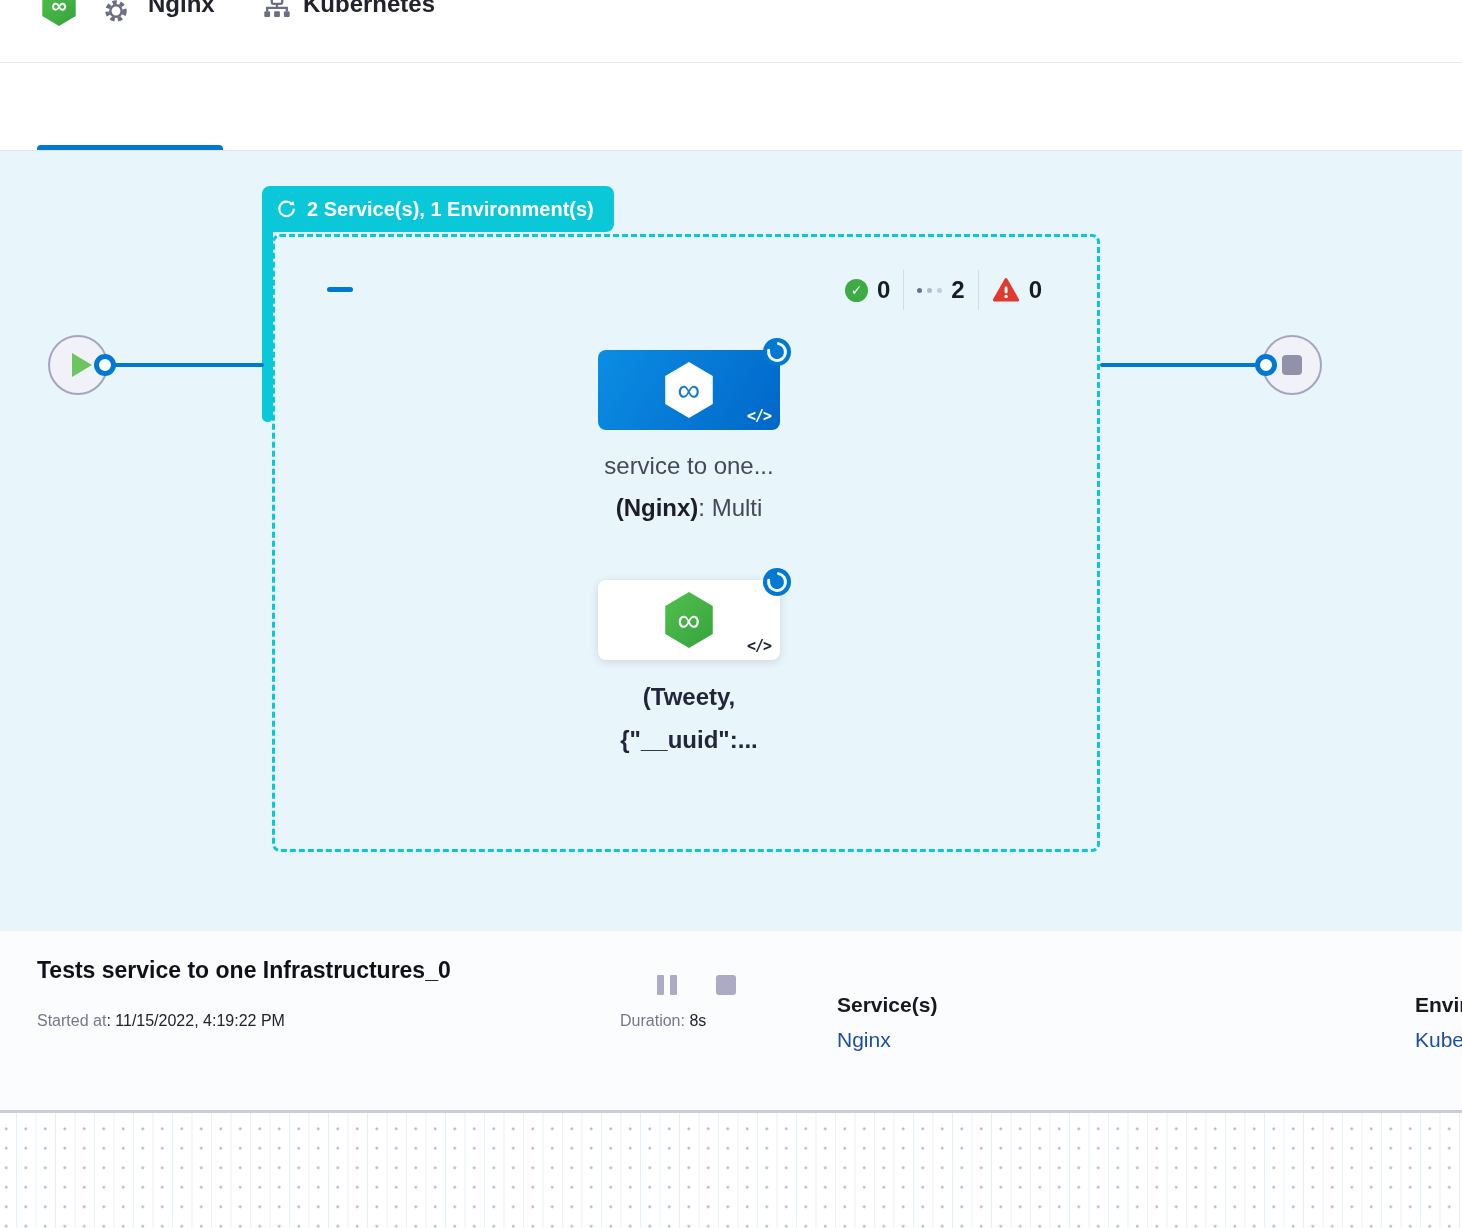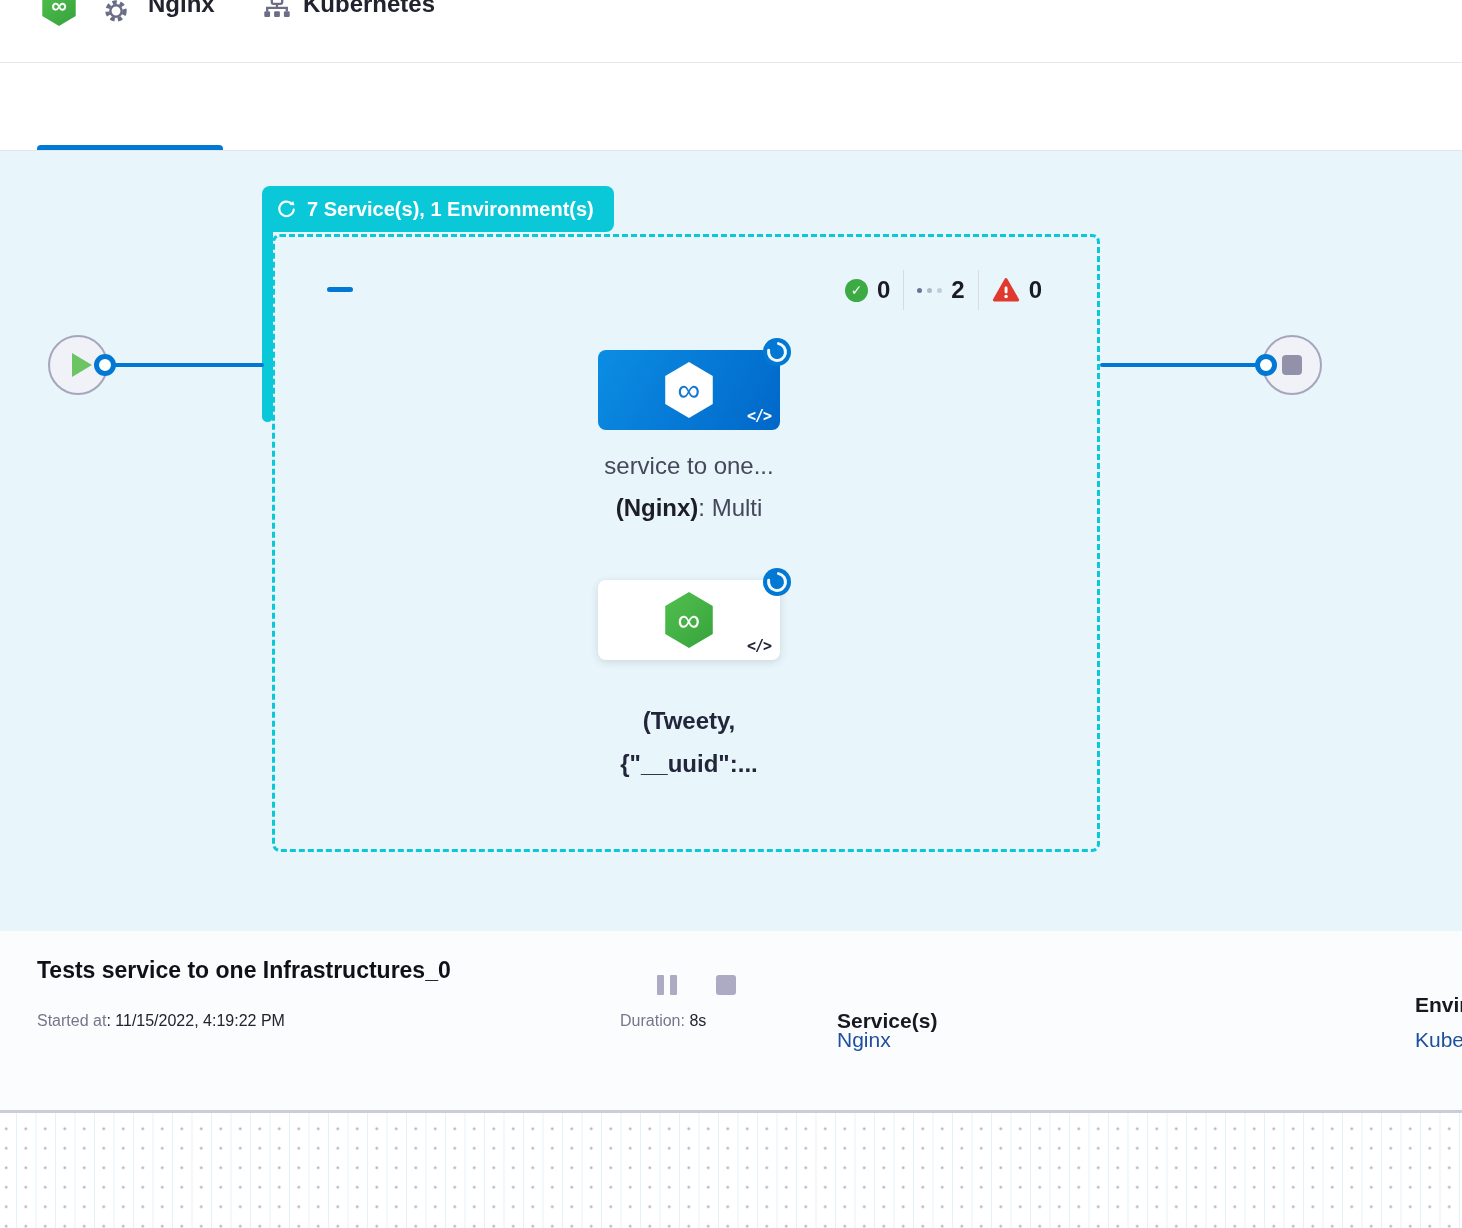--- a/index.html
+++ b/index.html
@@ -56,21 +56,21 @@
   .node-card.blue { background:linear-gradient(120deg,#0B8DE4,#0167C8); }
   .node-card.white { background:#fff; box-shadow:0 2px 8px rgba(40,41,61,.14); }
   .node-hex { width:54px; height:56px; font-size:32px; }
   .node-hex.white-hex { background:#fff; color:#1779D2; }
   .node-hex.green-hex { background:linear-gradient(135deg,#52C14E,#36A23C); color:#fff; }
   .code-glyph { position:absolute; right:9px; bottom:5px; font-size:15px; font-weight:bold;
     letter-spacing:-1px; font-family:"DejaVu Sans Mono",monospace; }
   .code-glyph.on-blue { color:#fff; } .code-glyph.on-white { color:#23263B; }
   .node-label { width:300px; text-align:center; font-size:24px; line-height:42px; color:#45485A; }
   .node-label b { color:#1C1D29; }
-  .node-label.allbold { font-weight:700; color:#23263B; line-height:43px;margin-top:24px; }
+  .node-label.allbold { font-weight:700; color:#23263B; line-height:43px; }
 
   
   .footer { position:relative; width:100%; height:179px; background:#FBFCFE; overflow:hidden; }
   .exec-title { left:37px; top:26px; font-size:23px; font-weight:700; color:#101018; }
   .meta { font-size:16px; color:#22232E; }
   .meta .lbl { color:#75768C; }
   .pause-icon { left:657px; top:44px; display:flex; gap:6px; }
   .pause-icon i { width:7px; height:20px; background:#ADABC4; border-radius:1px; }
   .stop-icon { left:716px; top:44px; width:20px; height:20px; background:#ADABC4; border-radius:3px; }
   .col-label { font-size:21px; font-weight:700; color:#18181F; }
@@ -147,21 +147,21 @@
 </div>
 
 <div class="canvas">
 
   <div class="abs teal-bar"></div>
   <div class="abs badge">
     <svg width="21" height="21" viewBox="0 0 22 22">
       <path d="M16.6 5.2 A7.6 7.6 0 1 0 18.6 11" fill="none" stroke="#fff" stroke-width="2.2" stroke-linecap="round"></path>
       <path d="M14.2 6.4 L19.3 6.6 L18.0 2.0 Z" fill="#fff"></path>
     </svg>
-    <span>7 Service(s), 1 Environment(s)</span>
+    <span>2 Service(s), 1 Environment(s)</span>
   </div>
 
   <div class="abs stage-box"></div>
 
   <div class="abs blue-line" style="left:110px; top:212px; width:154px;"></div>
   <div class="abs blue-line" style="left:1100px; top:212px; width:158px;"></div>
 
   <div class="abs term-node" style="left:48px; top:184px;">
     <div class="play-tri"></div>
   </div>
@@ -228,20 +228,20 @@
   <div class="abs pause-icon">
       <i></i>
       <i></i>
     </div>
   <div class="abs stop-icon"></div>
   <div class="abs meta" style="left:620px; top:81px;">
     <span class="lbl">Duration:</span>
     <span>8s</span>
   </div>
 
-  <div class="abs col-label" style="left:837px; top:78px;">Service(s)</div>
+  <div class="abs col-label" style="left:837px; top:62px;">Service(s)</div>
   <div class="abs col-link" style="left:837px; top:97px;">Nginx</div>
 
   <div class="abs col-label" style="left:1415px; top:62px; white-space:nowrap;">Environment(s)</div>
   <div class="abs col-link" style="left:1415px; top:97px; white-space:nowrap;">Kubernetes</div>
 </div>
 
 <div class="gridarea"></div>
 
 </body></html>

